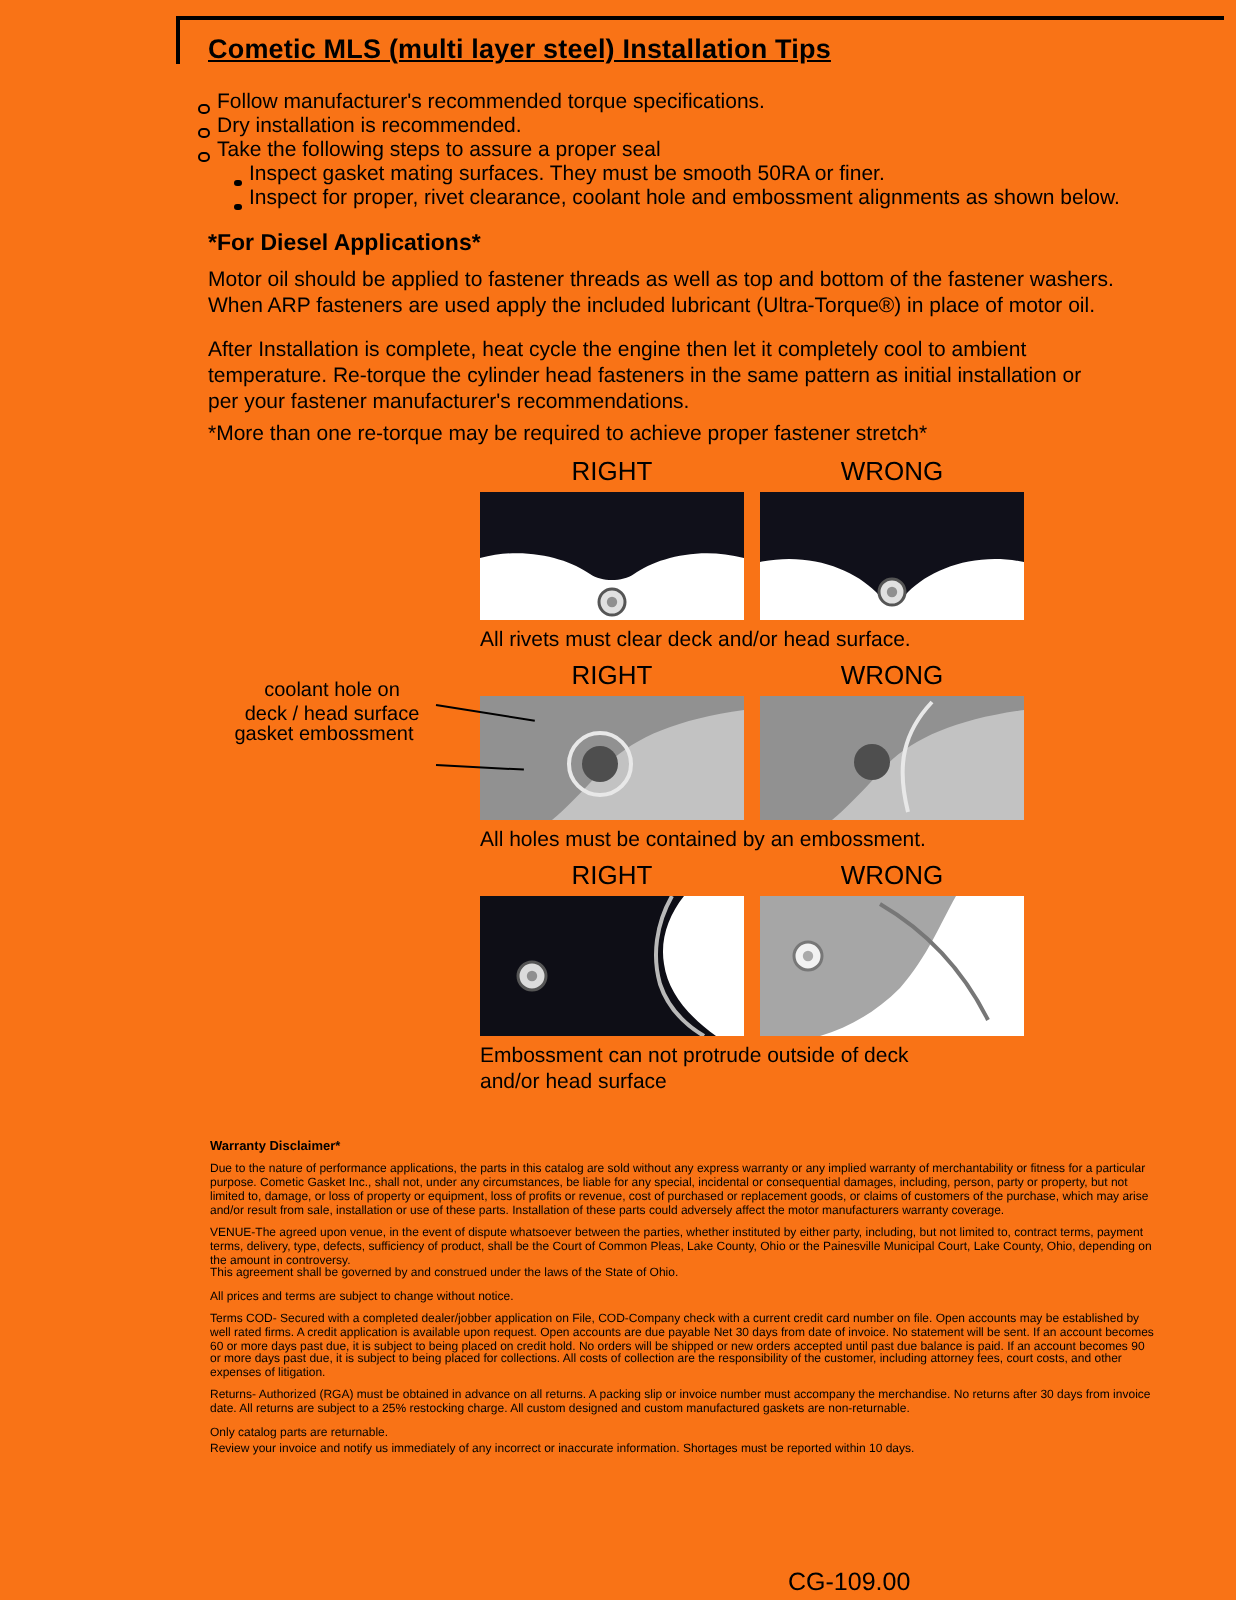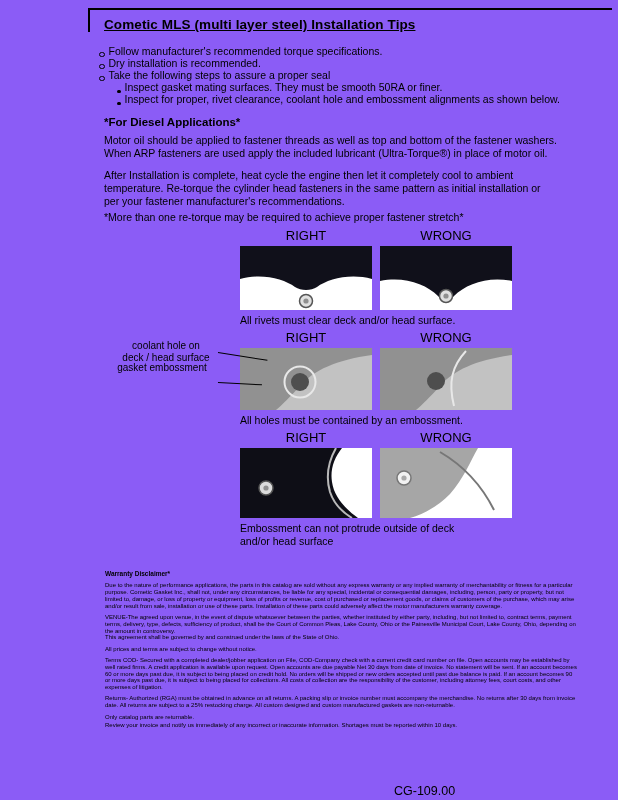--- a/index.html
+++ b/index.html
@@ -1,16 +1,16 @@
 <!DOCTYPE html>
 <html><head>
 <meta charset="utf-8">
 <style>
   html,body{margin:0;padding:0;background:#fff;}
-  .page{position:relative;width:618px;height:800px;background:#8b5cf6;
+  .page{position:relative;width:618px;height:800px;background:#f97316;
         font-family:"Liberation Sans",sans-serif;color:#000;overflow:hidden;}
 
   .rule-top{position:absolute;left:88px;top:8px;width:524px;height:2px;background:#000;}
   .rule-left{position:absolute;left:88px;top:8px;width:2px;height:24px;background:#000;}
 
   .title{position:absolute;left:104px;top:17px;font-size:13.5px;font-weight:bold;
          text-decoration:underline;letter-spacing:0.1px;}
 
   .bullets{position:absolute;left:99px;top:45px;font-size:10.5px;line-height:12px;}
   .b-row{display:flex;align-items:flex-end;}

